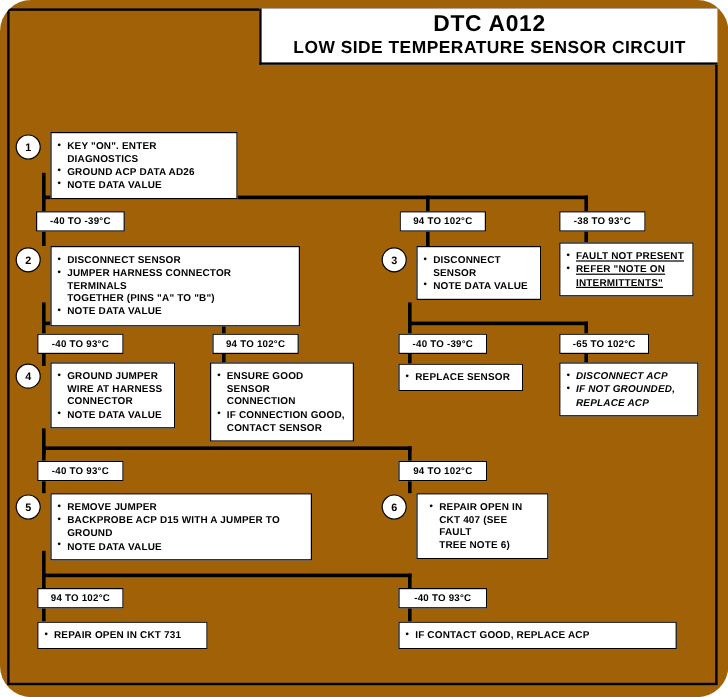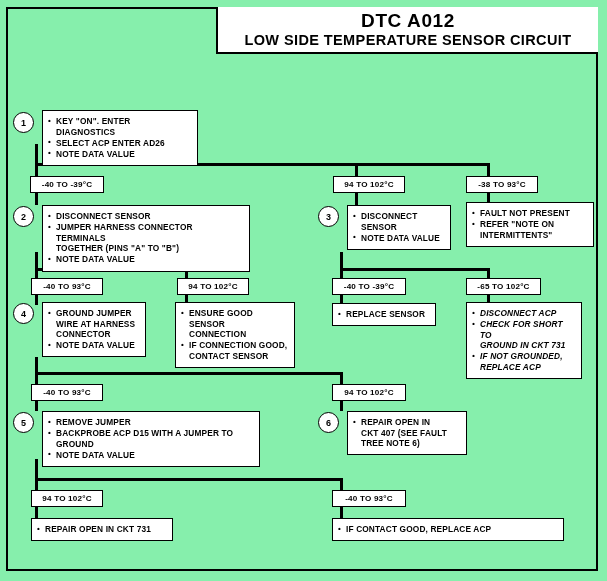--- a/index.html
+++ b/index.html
@@ -1,18 +1,18 @@
 <!DOCTYPE html>
 <html><head>
 <meta charset="utf-8">
 <style>
   html,body{margin:0;padding:0;background:#ffffff;}
   body{font-family:"Liberation Sans",sans-serif;}
 
-  #page{position:relative;width:607px;height:581px;background:#86efac;overflow:hidden;}
+  #page{position:relative;width:607px;height:581px;background:#a16207;overflow:hidden;border-radius:26px;}
 
   
   #frame{position:absolute;left:6px;top:7px;width:592px;height:564px;border:2px solid #000;box-sizing:border-box;}
 
   
   #title-block{position:absolute;left:216px;top:7px;width:382px;height:47px;
     border-left:2px solid #000;border-bottom:2px solid #000;box-sizing:border-box;
     display:flex;flex-direction:column;align-items:center;justify-content:center;background:#fff;}
   #title-line1{font-size:19px;font-weight:bold;letter-spacing:.6px;line-height:1.05;}
   #title-line2{font-size:14.5px;font-weight:bold;letter-spacing:.4px;line-height:1.1;margin-top:2px;white-space:nowrap;}
@@ -87,21 +87,21 @@
   <div class="h-line" style="left:35px;top:478px;width:308px;"></div>
   <div class="v-line" style="left:35px;top:478px;height:12px;"></div>
   <div class="v-line" style="left:340px;top:478px;height:12px;"></div>
   <div class="v-line" style="left:35px;top:506px;height:12px;"></div>
   <div class="v-line" style="left:340px;top:506px;height:12px;"></div>
 
   <div class="circle" style="left:13px;top:112px;">1</div>
   <div class="box" style="left:42px;top:110px;width:156px;">
     <ul>
       <li>KEY "ON". ENTER DIAGNOSTICS</li>
-      <li>SELECT ACP ENTER AD26</li>
+      <li>GROUND ACP DATA AD26</li>
       <li>NOTE DATA VALUE</li>
     </ul>
   </div>
 
   <div class="range" style="left:30px;top:176px;width:74px;">-40 TO -39°C</div>
   <div class="range" style="left:333px;top:176px;width:72px;">94 TO 102°C</div>
   <div class="range" style="left:466px;top:176px;width:72px;">-38 TO 93°C</div>
 
   <div class="circle" style="left:13px;top:206px;">2</div>
   <div class="box" style="left:42px;top:205px;width:208px;">
@@ -114,21 +114,21 @@
   </div>
 
   <div class="circle" style="left:318px;top:206px;">3</div>
   <div class="box" style="left:347px;top:205px;width:104px;">
     <ul>
       <li>DISCONNECT SENSOR</li>
       <li>NOTE DATA VALUE</li>
     </ul>
   </div>
 
-  <div class="box" style="left:466px;top:202px;width:128px;">
+  <div class="box" style="left:466px;top:202px;width:112px;text-decoration:underline;">
     <ul>
       <li>FAULT NOT PRESENT</li>
       <li>REFER "NOTE ON
 INTERMITTENTS"</li>
     </ul>
   </div>
 
   <div class="range" style="left:31px;top:278px;width:72px;">-40 TO 93°C</div>
   <div class="range" style="left:177px;top:278px;width:72px;">94 TO 102°C</div>
   <div class="range" style="left:332px;top:278px;width:74px;">-40 TO -39°C</div>
@@ -155,42 +155,40 @@
 
   <div class="box" style="left:332px;top:303px;width:104px;">
     <ul>
       <li>REPLACE SENSOR</li>
     </ul>
   </div>
 
   <div class="box" style="left:466px;top:302px;width:116px;font-style:italic;">
     <ul>
       <li>DISCONNECT ACP</li>
-      <li>CHECK FOR SHORT TO
-GROUND IN CKT 731</li>
       <li>IF NOT GROUNDED,
 REPLACE ACP</li>
     </ul>
   </div>
 
   <div class="range" style="left:31px;top:384px;width:72px;">-40 TO 93°C</div>
   <div class="range" style="left:332px;top:384px;width:74px;">94 TO 102°C</div>
 
   <div class="circle" style="left:13px;top:412px;">5</div>
   <div class="box" style="left:42px;top:411px;width:218px;">
     <ul>
       <li>REMOVE JUMPER</li>
       <li>BACKPROBE ACP D15 WITH A JUMPER TO
 GROUND</li>
       <li>NOTE DATA VALUE</li>
     </ul>
   </div>
 
   <div class="circle" style="left:318px;top:412px;">6</div>
-  <div class="box" style="left:347px;top:411px;width:120px;">
+  <div class="box" style="left:347px;top:411px;width:110px;padding-left:10px;">
     <ul>
       <li>REPAIR OPEN IN
 CKT 407 (SEE FAULT
 TREE NOTE 6)</li>
     </ul>
   </div>
 
   <div class="range" style="left:31px;top:490px;width:72px;">94 TO 102°C</div>
   <div class="range" style="left:332px;top:490px;width:74px;">-40 TO 93°C</div>
 

